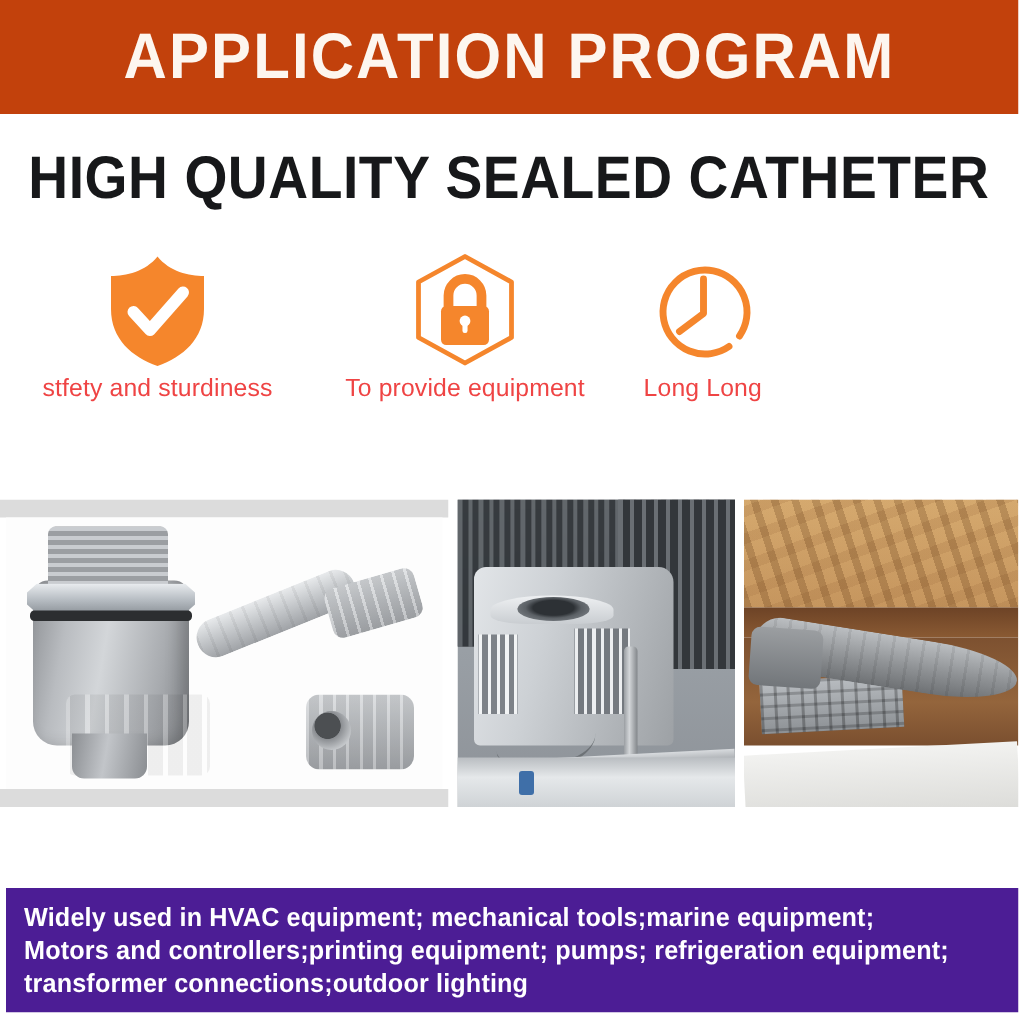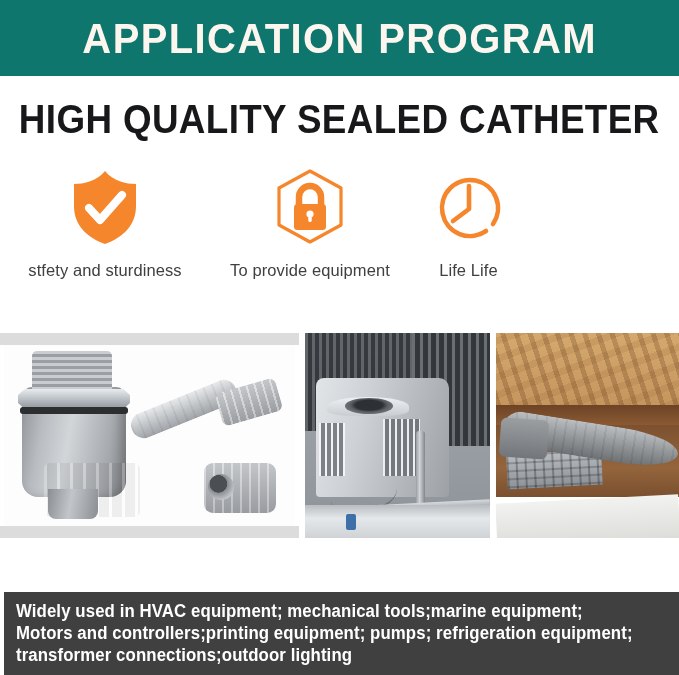--- a/index.html
+++ b/index.html
@@ -14,21 +14,21 @@
     font-family: "Liberation Sans", sans-serif;
     position: relative;
   }
 
   
   .header-banner {
     position: absolute;
     left: 0; top: 0;
     width: 679px;
     height: 76px;
-    background: #0f766e;
+    background: #c2410c;
     display: flex;
     align-items: center;
     justify-content: center;
   }
   .header-title {
     color: #fdf6ef;
     font-family: "Liberation Sans Narrow", "Liberation Sans", sans-serif;
     font-size: 43px;
     font-weight: 700;
     letter-spacing: 1.5px;
@@ -72,22 +72,22 @@
     flex-direction: column;
     align-items: center;
   }
   .feature-icon {
     height: 78px;
     display: flex;
     align-items: center;
     justify-content: center;
   }
   .feature-label {
-    margin-top: 15px;
-    color: #404040;
+    margin-top: 4px;
+    color: #ef4444;
     font-size: 16.5px;
     font-weight: 400;
     white-space: nowrap;
     letter-spacing: 0.1px;
   }
   
   .feature.f1 { flex: 0 0 210px; }
   .feature.f2 { flex: 0 0 152px; }
   .feature.f3 { flex: 0 0 200px; }
   .feature.f4 { flex: 0 0 117px; }
@@ -331,21 +331,21 @@
     background: linear-gradient(180deg,#f2f2f0,#dcdcd9);
     transform: rotate(-3deg) translateY(6px);
   }
 
   
   .bottom-banner {
     position: absolute;
     left: 4px; top: 592px;
     width: 675px;
     height: 83px;
-    background: #404040;
+    background: #4c1d95;
     box-sizing: border-box;
     padding: 8px 6px 0 12px;
   }
   .bottom-line {
     color: #ffffff;
     font-family: "Liberation Sans Narrow", "Liberation Sans", sans-serif;
     font-size: 17.5px;
     font-weight: 700;
     line-height: 22px;
     letter-spacing: 0.1px;
@@ -391,21 +391,21 @@
     <div class="feature-label">To provide equipment</div>
   </div>
 
   <div class="feature f4">
     <div class="feature-icon">
       <svg width="78" height="78" viewBox="0 0 78 78" aria-hidden="true">
         <path d="M63 56 A28 28 0 1 0 56 63" fill="none" stroke="#f5862c" stroke-width="4.6" stroke-linecap="round"></path>
         <path d="M39 18 L39 41 L23 53" fill="none" stroke="#f5862c" stroke-width="4.6" stroke-linecap="round" stroke-linejoin="round"></path>
       </svg>
     </div>
-    <div class="feature-label">Life Life</div>
+    <div class="feature-label">Long Long</div>
   </div>
 
 </div>
 
 <div class="photo-strip">
 
   <div class="photo p1">
     <div class="frame-top"></div>
     <div class="frame-bottom"></div>
     <div class="stage">

